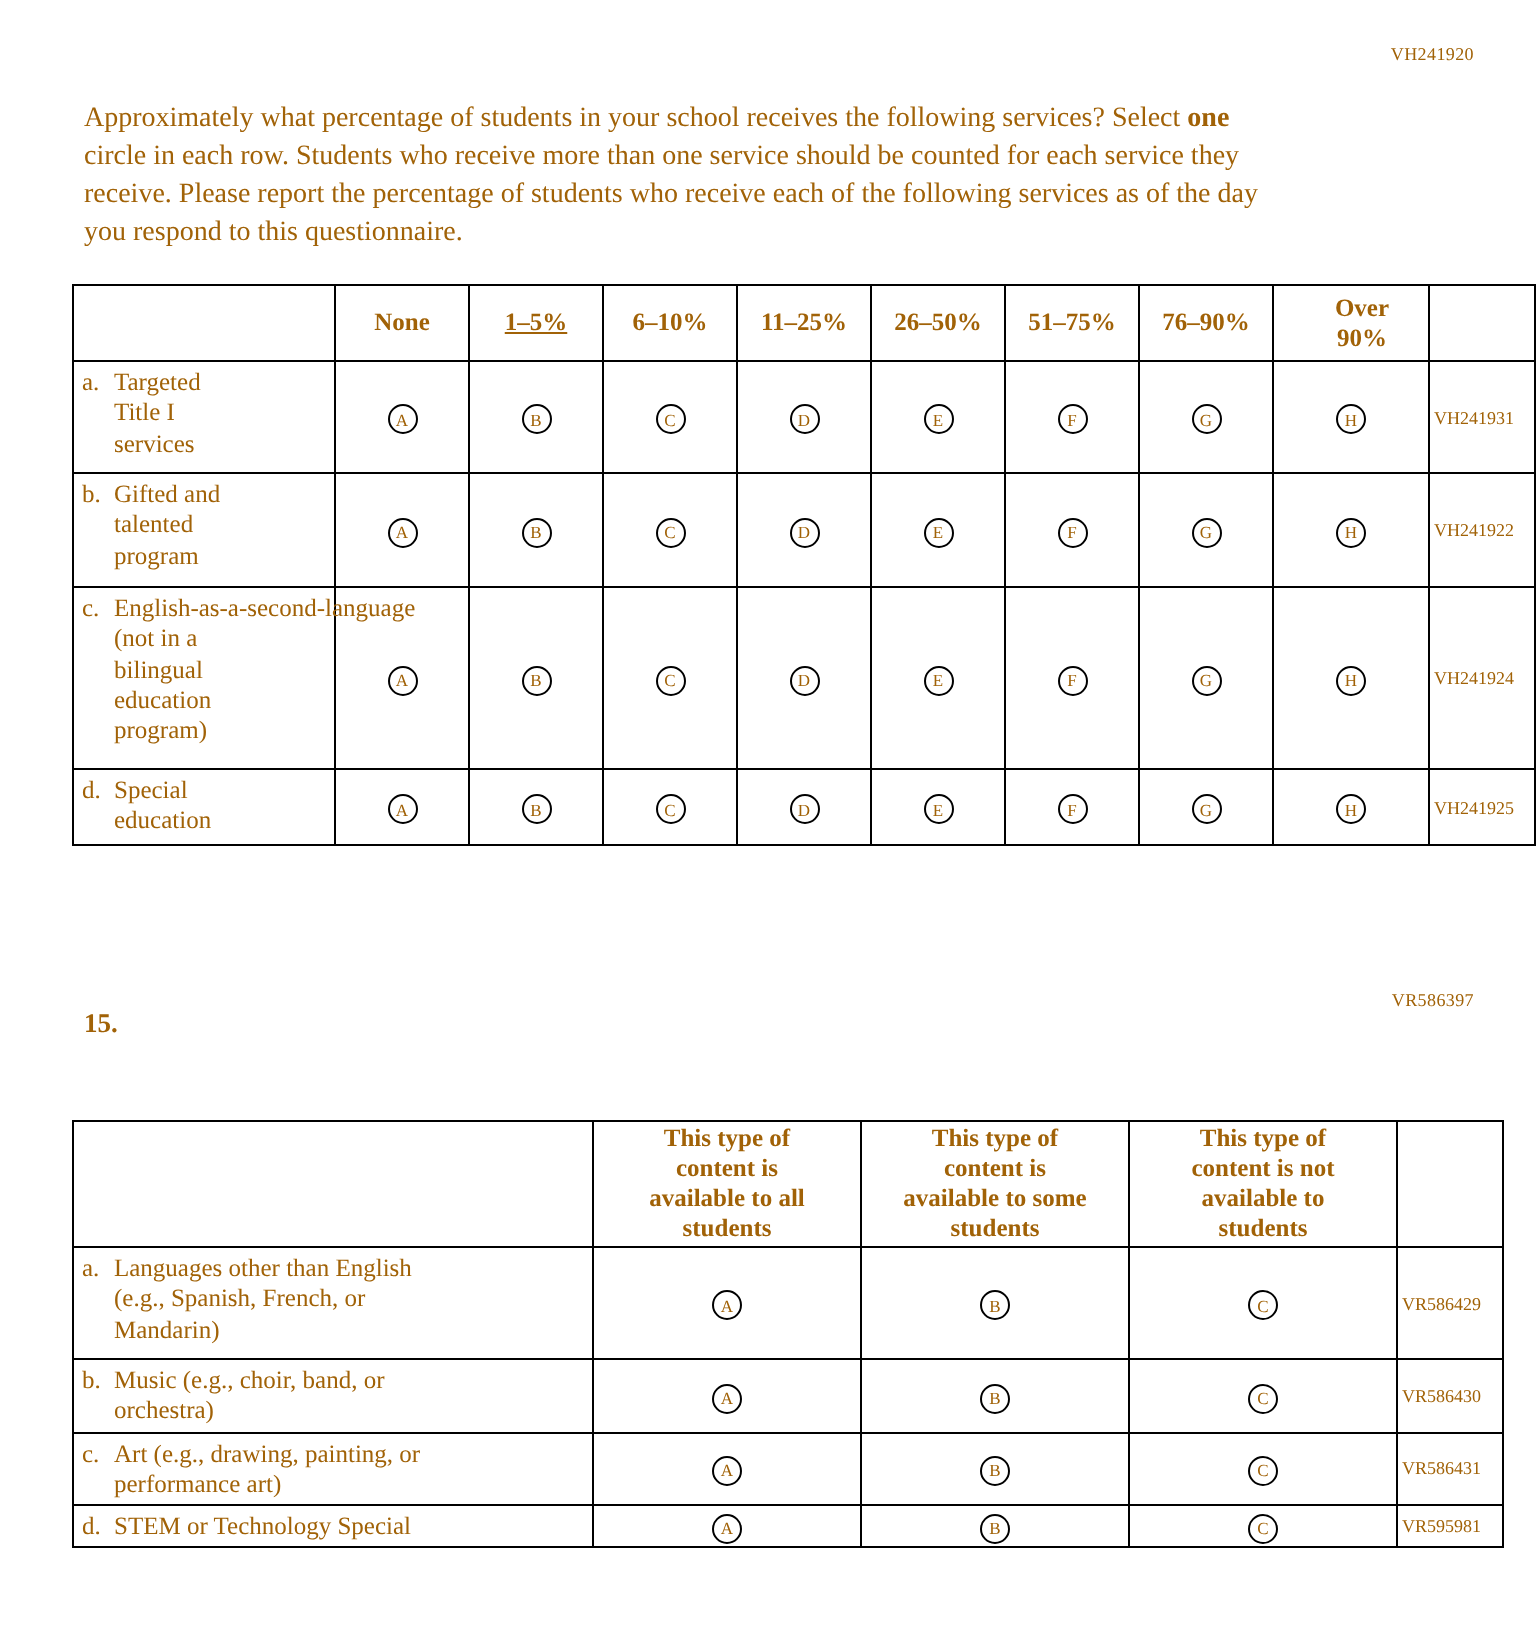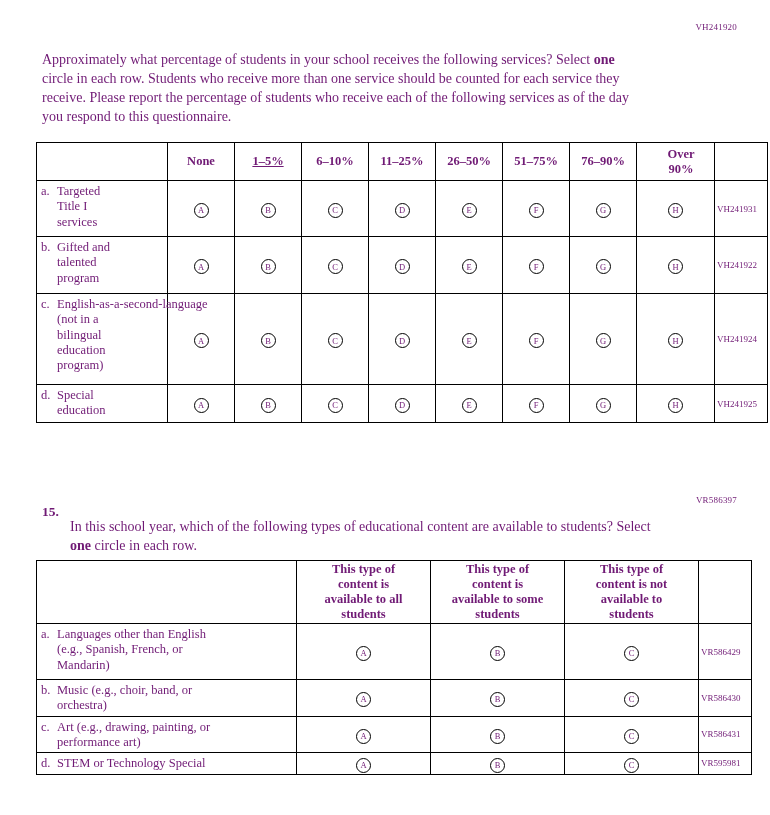--- a/index.html
+++ b/index.html
@@ -1,17 +1,17 @@
 <!DOCTYPE html>
 <html><head>
 <meta charset="utf-8">
 <style>
   html,body{margin:0;padding:0}
   body{background:#ffffff}
-  .sheet{position:relative;width:770px;height:815px;background:#fff;font-family:"Liberation Serif",serif;color:#701a75;overflow:hidden}
+  .sheet{position:relative;width:770px;height:815px;background:#fff;font-family:"Liberation Serif",serif;color:#a16207;overflow:hidden}
   .corner-code{position:absolute;right:33px;font-size:9px;letter-spacing:.2px}
   #q14-code{top:22px}
   #q15-code{top:495px}
   .q-row{position:absolute;display:flex}
   #q14-qrow{top:36px;left:42px}
   #q15-qrow{top:503px;left:42px}
   .q-num{font-weight:bold;width:28px;flex-shrink:0;font-size:13.5px;line-height:1.36}
   .q-body{width:592px;font-size:14px;line-height:1.36}
   table.grid{position:absolute;border-collapse:collapse;table-layout:fixed;background:#fff}
   #q14-table{top:142px;left:36px;width:690px}
@@ -132,21 +132,20 @@
           <td class="opt-cell"><span class="circle">H</span></td>
           <td class="code-cell">VH241925</td>
         </tr>
       </tbody>
   </table>
 
   <div class="corner-code" id="q15-code">VR586397</div>
 
   <div class="q-row" id="q15-qrow">
     <span class="q-num">15.</span>
-    <p class="q-body"><span>In this school year, which of the following types of educational content are available to students? Select </span><b>one</b><span> circle in each row.</span></p>
   </div>
 
   <table class="grid" id="q15-table">
     <thead>
       <tr id="q15-head" style="height: 62px;">
           <th class="label-col" style="width: 257px;"></th>
           <th class="opt-col" style="width: 131px;">This type of
 content is
 available to all
 students</th>

